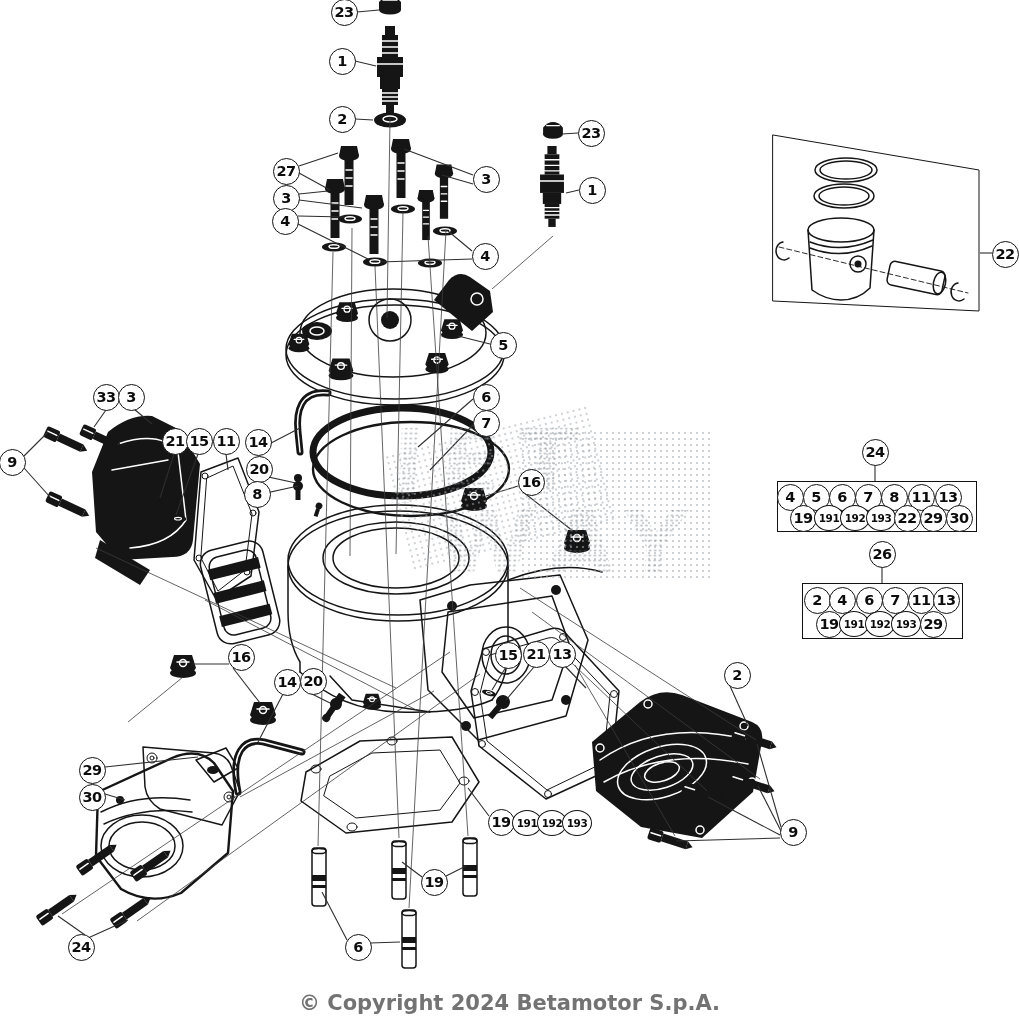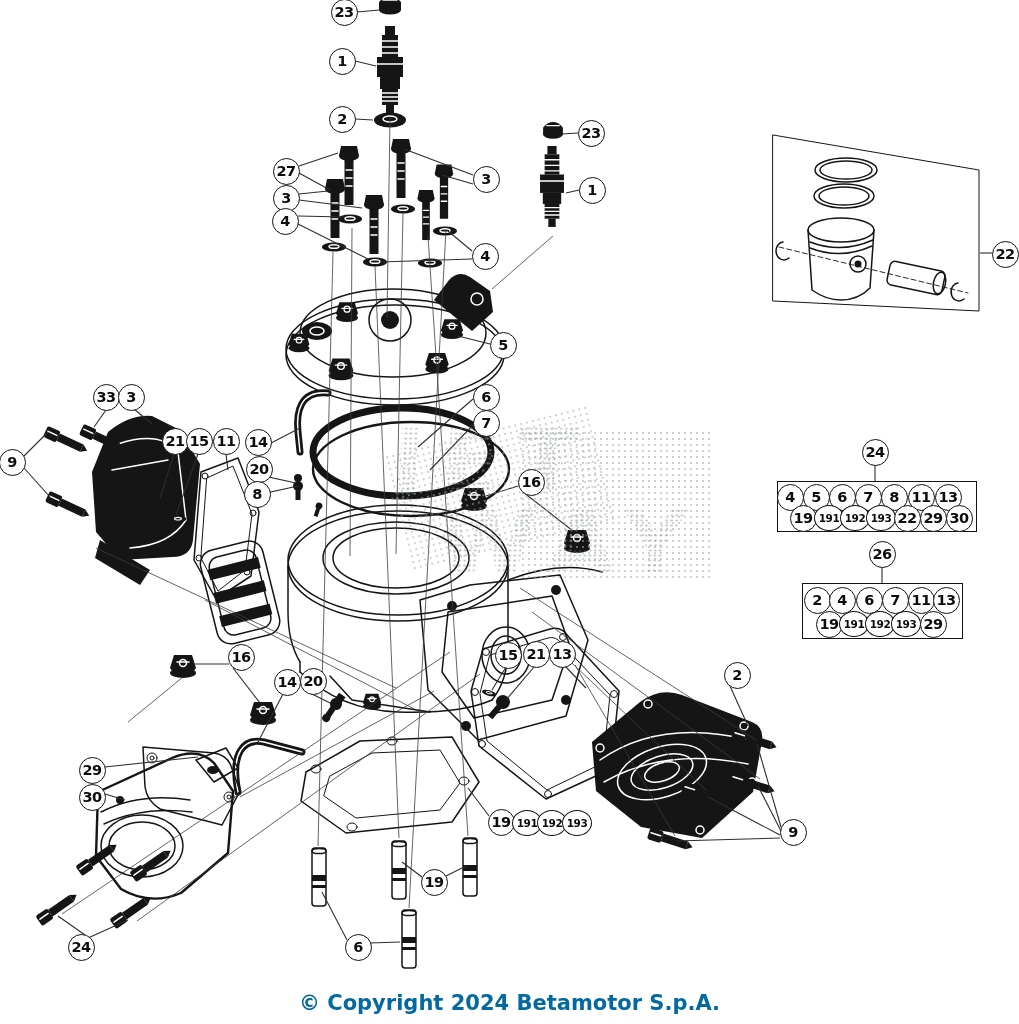--- a/index.html
+++ b/index.html
@@ -15,21 +15,21 @@
   #art .med{stroke-width:2.4;}
   #art .thin{stroke-width:1;}
   #art .dash{stroke-dasharray:5 3;stroke-width:.9;}
   #leaders .leader{stroke:#2e2e2e;stroke-width:1.1;}
   #leaders .construction{stroke:#3c3c3c;stroke-width:.8;}
   .balloon{position:absolute;box-sizing:border-box;width:27px;height:27px;border:1.8px solid #121212;
            border-radius:50%;background:#fff;color:#0c0c0c;display:flex;align-items:center;justify-content:center;
            font-weight:700;font-size:14.5px;letter-spacing:-.5px;z-index:5;}
   .balloon.b3{width:30px;height:26px;font-size:10.5px;}
   .gbox{position:absolute;box-sizing:border-box;border:1.7px solid #121212;background:#fff;z-index:4;}
-  .copyright{position:absolute;left:0;right:0;top:991px;text-align:center;font-size:21px;font-weight:700;color:#0369a1;}
+  .copyright{position:absolute;left:0;right:0;top:991px;text-align:center;font-size:21px;font-weight:700;color:#737373;}
   .watermark{position:absolute;left:392px;top:421px;width:370px;height:175px;opacity:.5;z-index:1;pointer-events:none;}
   .wm-line{font-weight:800;font-size:88px;line-height:82px;letter-spacing:16px;color:transparent;
            background-image:radial-gradient(#858b90 1px,transparent 1.35px);background-size:5px 5px;
            -webkit-background-clip:text;background-clip:text;transform:skewX(-3deg);}
   .wm-line2{margin-left:46px;}
   .wm-noise{position:absolute;background-image:radial-gradient(#a7adb2 .9px,transparent 1.15px);
             background-size:6px 6px;opacity:.55;z-index:1;pointer-events:none;}
 </style>
 </head>
 <body>

